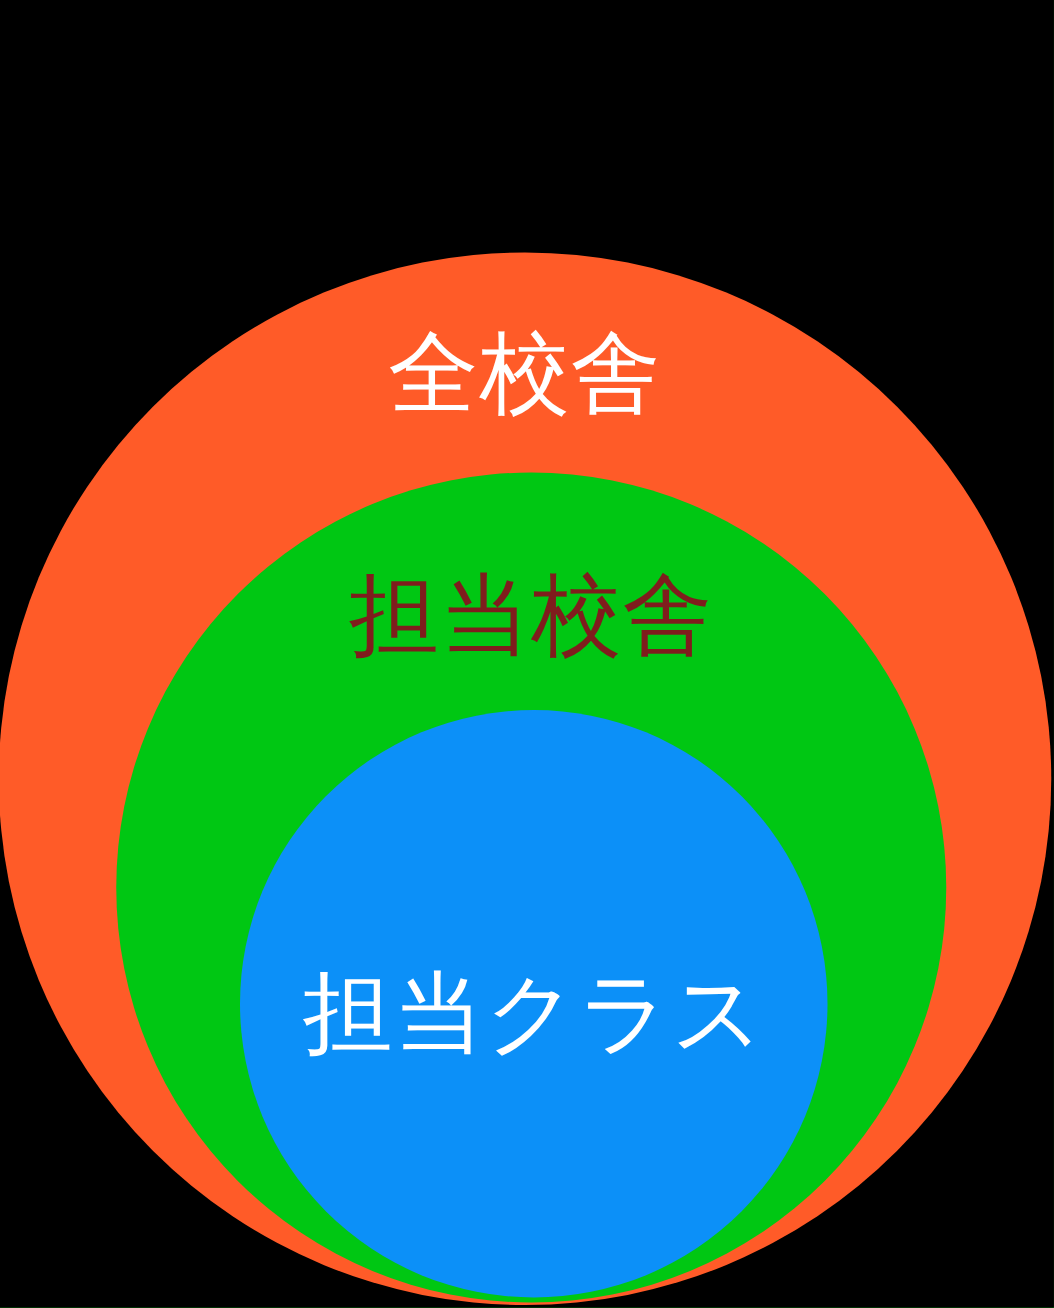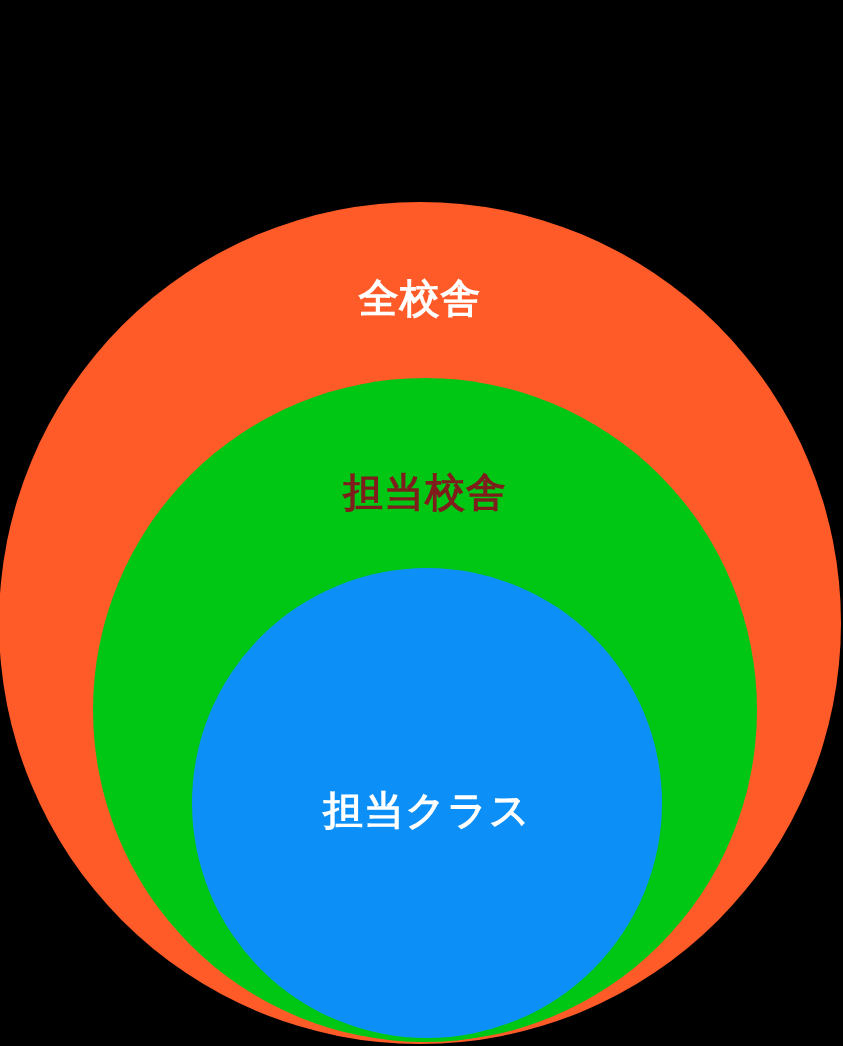--- a/index.html
+++ b/index.html
@@ -22,22 +22,22 @@
   }
   .circle {
     position: absolute;
     border-radius: 50%;
   }
   .circle-label {
     position: absolute;
     left: 0;
     right: 0;
     text-align: center;
-    font-weight: bold;
-    font-size: 40px;
+    font-weight: normal;
+    font-size: 72px;
     line-height: 60px;
     white-space: nowrap;
     letter-spacing: 1px;
   }
   
   #circle-outer {
     left: -1px;
     top: 202px;
     width: 842px;
     height: 842px;

